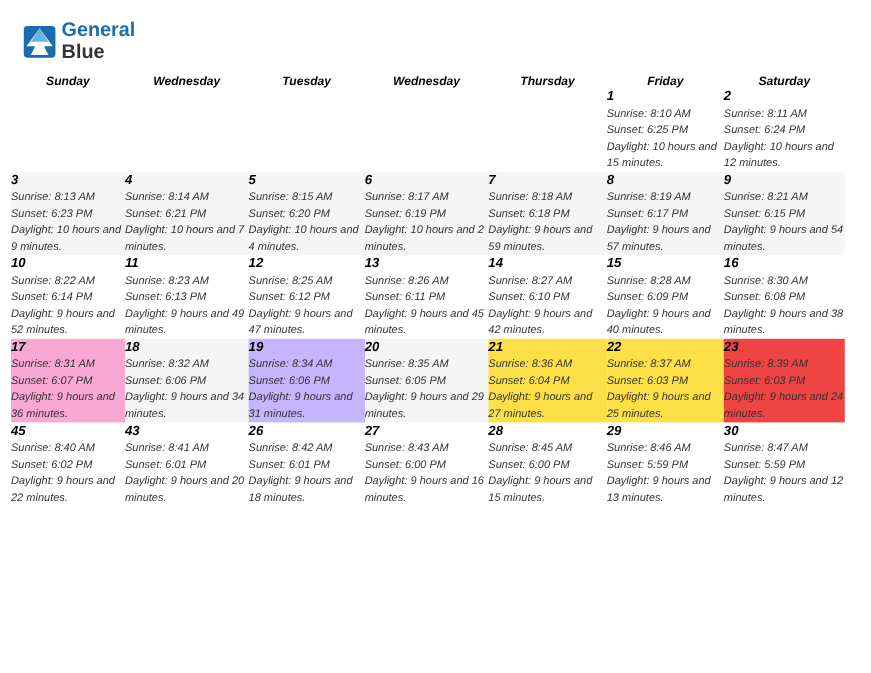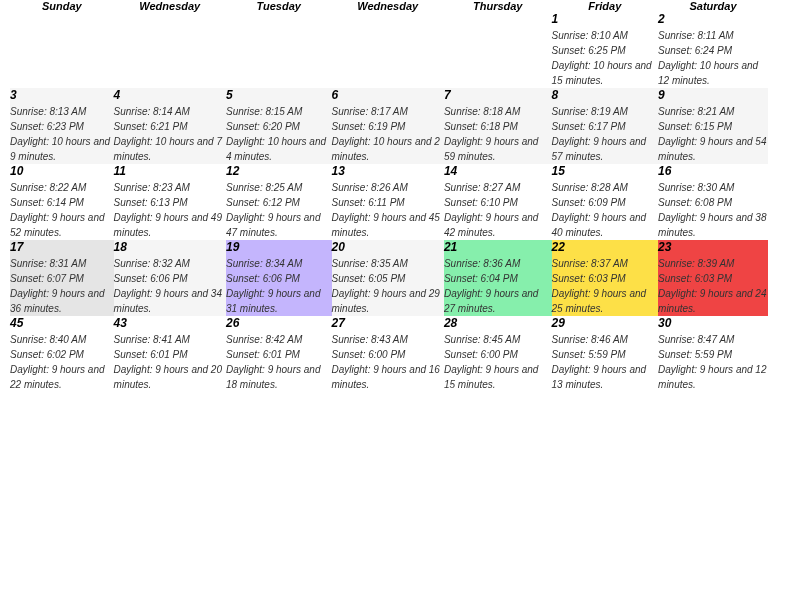--- a/index.html
+++ b/index.html
@@ -65,20 +65,37 @@
     }
     table {
       width: 100%;
       border-collapse: collapse;
     }
   </style>
 </head>
 <body>
 
 <div>
+  <div class="header">
+    <div class="logo">
+      <svg class="logo-icon" viewBox="0 0 40 40">
+        <rect x="2" y="2" width="36" height="36" rx="4" fill="#1a6cad"></rect>
+        <polygon points="20,5 35,25 25,25 30,35 10,35 15,25 5,25" fill="#fff"></polygon>
+        <polygon points="20,5 30,20 10,20" fill="#6ab0e0"></polygon>
+      </svg>
+      <div>
+        <div class="logo-text"><span>General</span></div>
+        <div class="logo-text">Blue</div>
+      </div>
+    </div>
+    <div class="title-area">
+      <div class="month-title"></div>
+      <div class="location-title"></div>
+    </div>
+  </div>
 
   <div class="calendar-wrapper">
     <table>
       <thead>
         <tr>
 
         <th>Sunday</th>
             <th>Wednesday</th>
             <th>Tuesday</th>
             <th>Wednesday</th>
@@ -158,37 +175,37 @@
             <td>
               <div class="day-number">15</div>
               <div class="day-info">Sunrise: 8:28 AM<br>Sunset: 6:09 PM<br>Daylight: 9 hours and 40 minutes.</div>
             </td>
             <td>
               <div class="day-number">16</div>
               <div class="day-info">Sunrise: 8:30 AM<br>Sunset: 6:08 PM<br>Daylight: 9 hours and 38 minutes.</div>
             </td>
           </tr>
           <tr>
-            <td style="background: #e5e5e5;">
+            <td style="background: #f9a8d4;">
               <div class="day-number">17</div>
               <div class="day-info">Sunrise: 8:31 AM<br>Sunset: 6:07 PM<br>Daylight: 9 hours and 36 minutes.</div>
             </td>
             <td style="background: rgb(245, 245, 245);">
               <div class="day-number">18</div>
               <div class="day-info">Sunrise: 8:32 AM<br>Sunset: 6:06 PM<br>Daylight: 9 hours and 34 minutes.</div>
             </td>
             <td style="background: #c4b5fd;">
               <div class="day-number">19</div>
               <div class="day-info">Sunrise: 8:34 AM<br>Sunset: 6:06 PM<br>Daylight: 9 hours and 31 minutes.</div>
             </td>
             <td style="background: rgb(245, 245, 245);">
               <div class="day-number">20</div>
               <div class="day-info">Sunrise: 8:35 AM<br>Sunset: 6:05 PM<br>Daylight: 9 hours and 29 minutes.</div>
             </td>
-            <td style="background: #86efac;">
+            <td style="background: #fde047;">
               <div class="day-number">21</div>
               <div class="day-info">Sunrise: 8:36 AM<br>Sunset: 6:04 PM<br>Daylight: 9 hours and 27 minutes.</div>
             </td>
             <td style="background: #fde047;">
               <div class="day-number">22</div>
               <div class="day-info">Sunrise: 8:37 AM<br>Sunset: 6:03 PM<br>Daylight: 9 hours and 25 minutes.</div>
             </td>
             <td style="background: #ef4444;">
               <div class="day-number">23</div>
               <div class="day-info">Sunrise: 8:39 AM<br>Sunset: 6:03 PM<br>Daylight: 9 hours and 24 minutes.</div>

